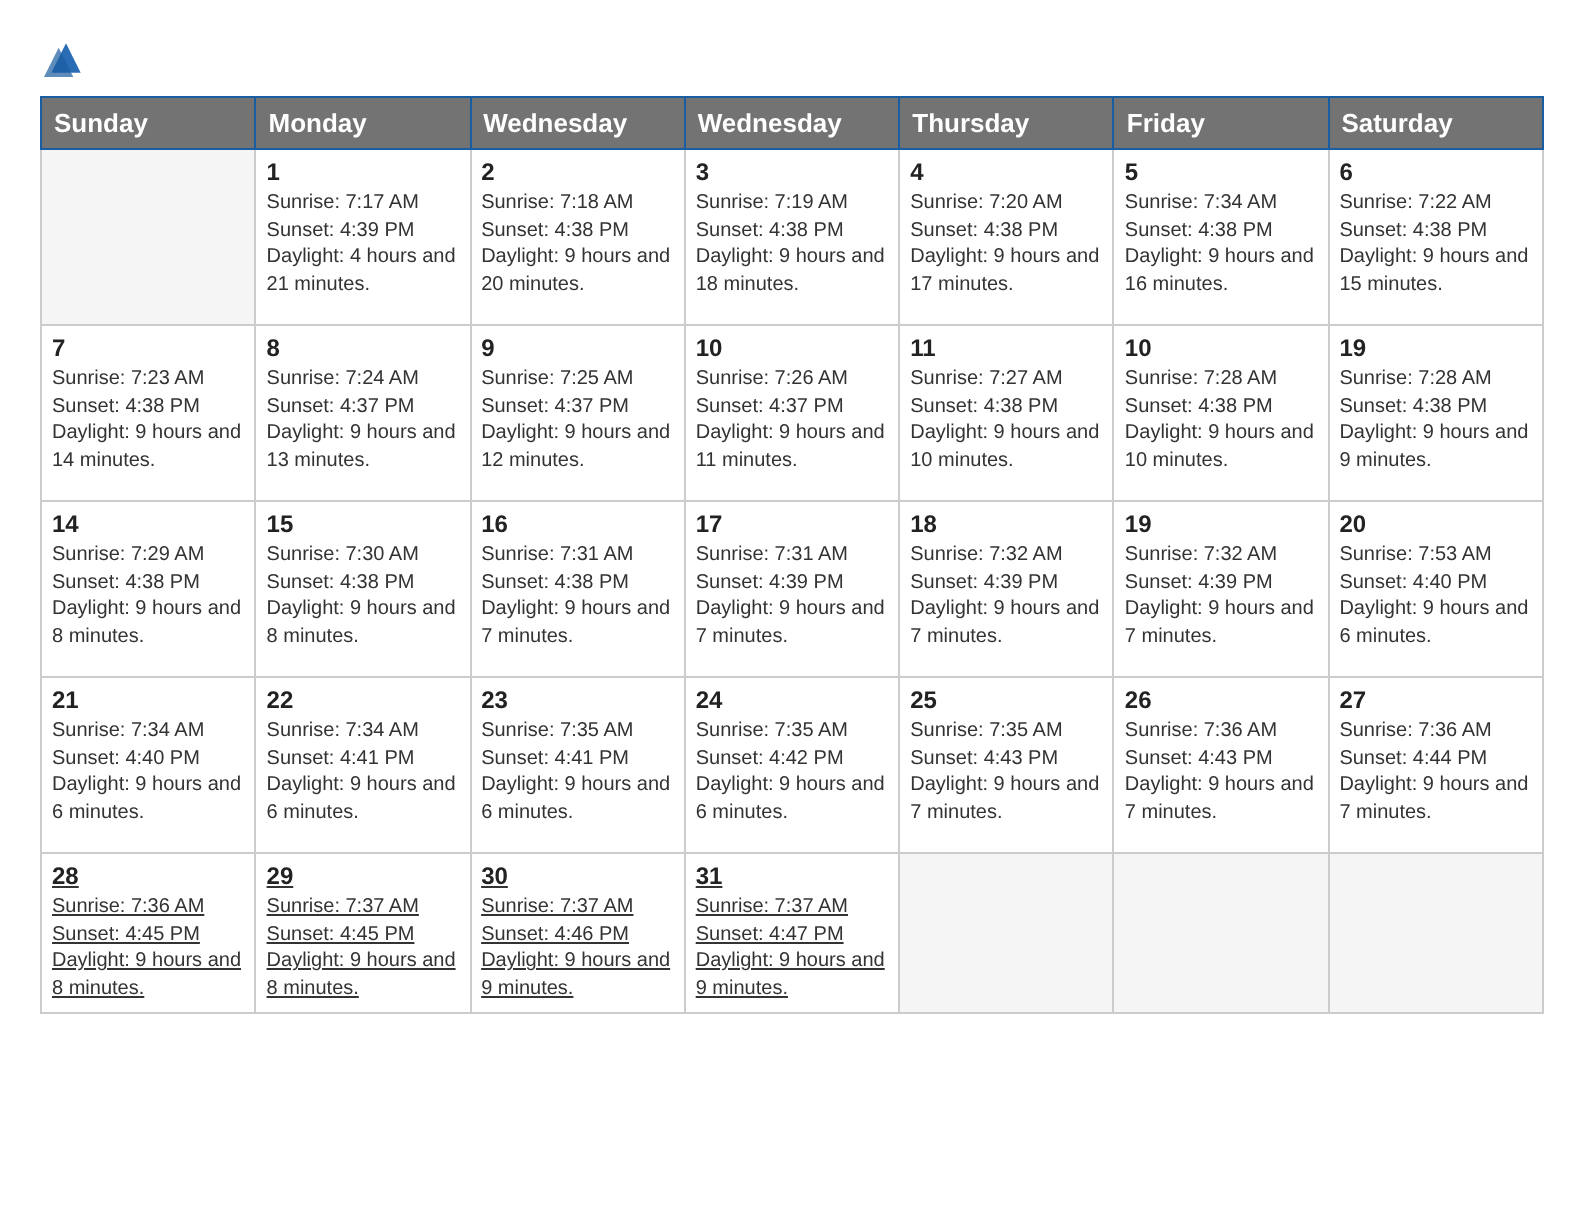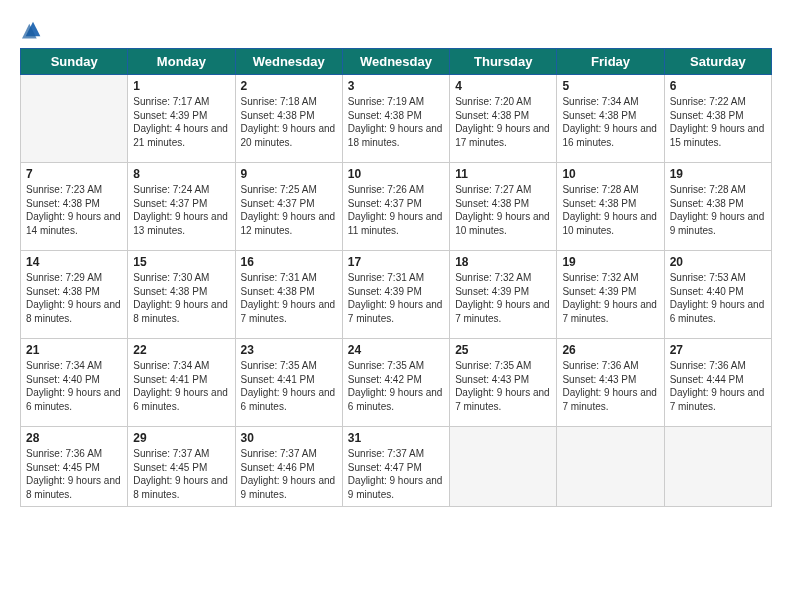--- a/index.html
+++ b/index.html
@@ -50,23 +50,23 @@
     .location {
       font-size: 14px;
       color: #444;
     }
     .calendar {
       width: 100%;
       border-collapse: collapse;
       table-layout: fixed;
     }
     .calendar th {
-      background: #0f766e;
+      background: #737373;
       color: #fff;
-      text-align: center;
+      text-align: left;
       padding: 5px 6px;
       font-size: 13px;
       font-weight: bold;
       border: 1px solid #1a5da0;
     }
     .calendar td {
       border: 1px solid #ccc;
       vertical-align: top;
       padding: 4px 5px;
       font-size: 10px;
@@ -82,20 +82,21 @@
       font-weight: bold;
       color: #222;
       margin-bottom: 2px;
     }
     .cell-line {
       line-height: 1.35;
       font-size: 10px;
     }
     .last-row td {
       height: 80px;
+      text-decoration: underline;
     }
   </style>
 </head>
 <body>
 
 <div class="page">
   <div class="header">
     <div class="logo">
       <div>
         <div style="display:flex;align-items:center;">

